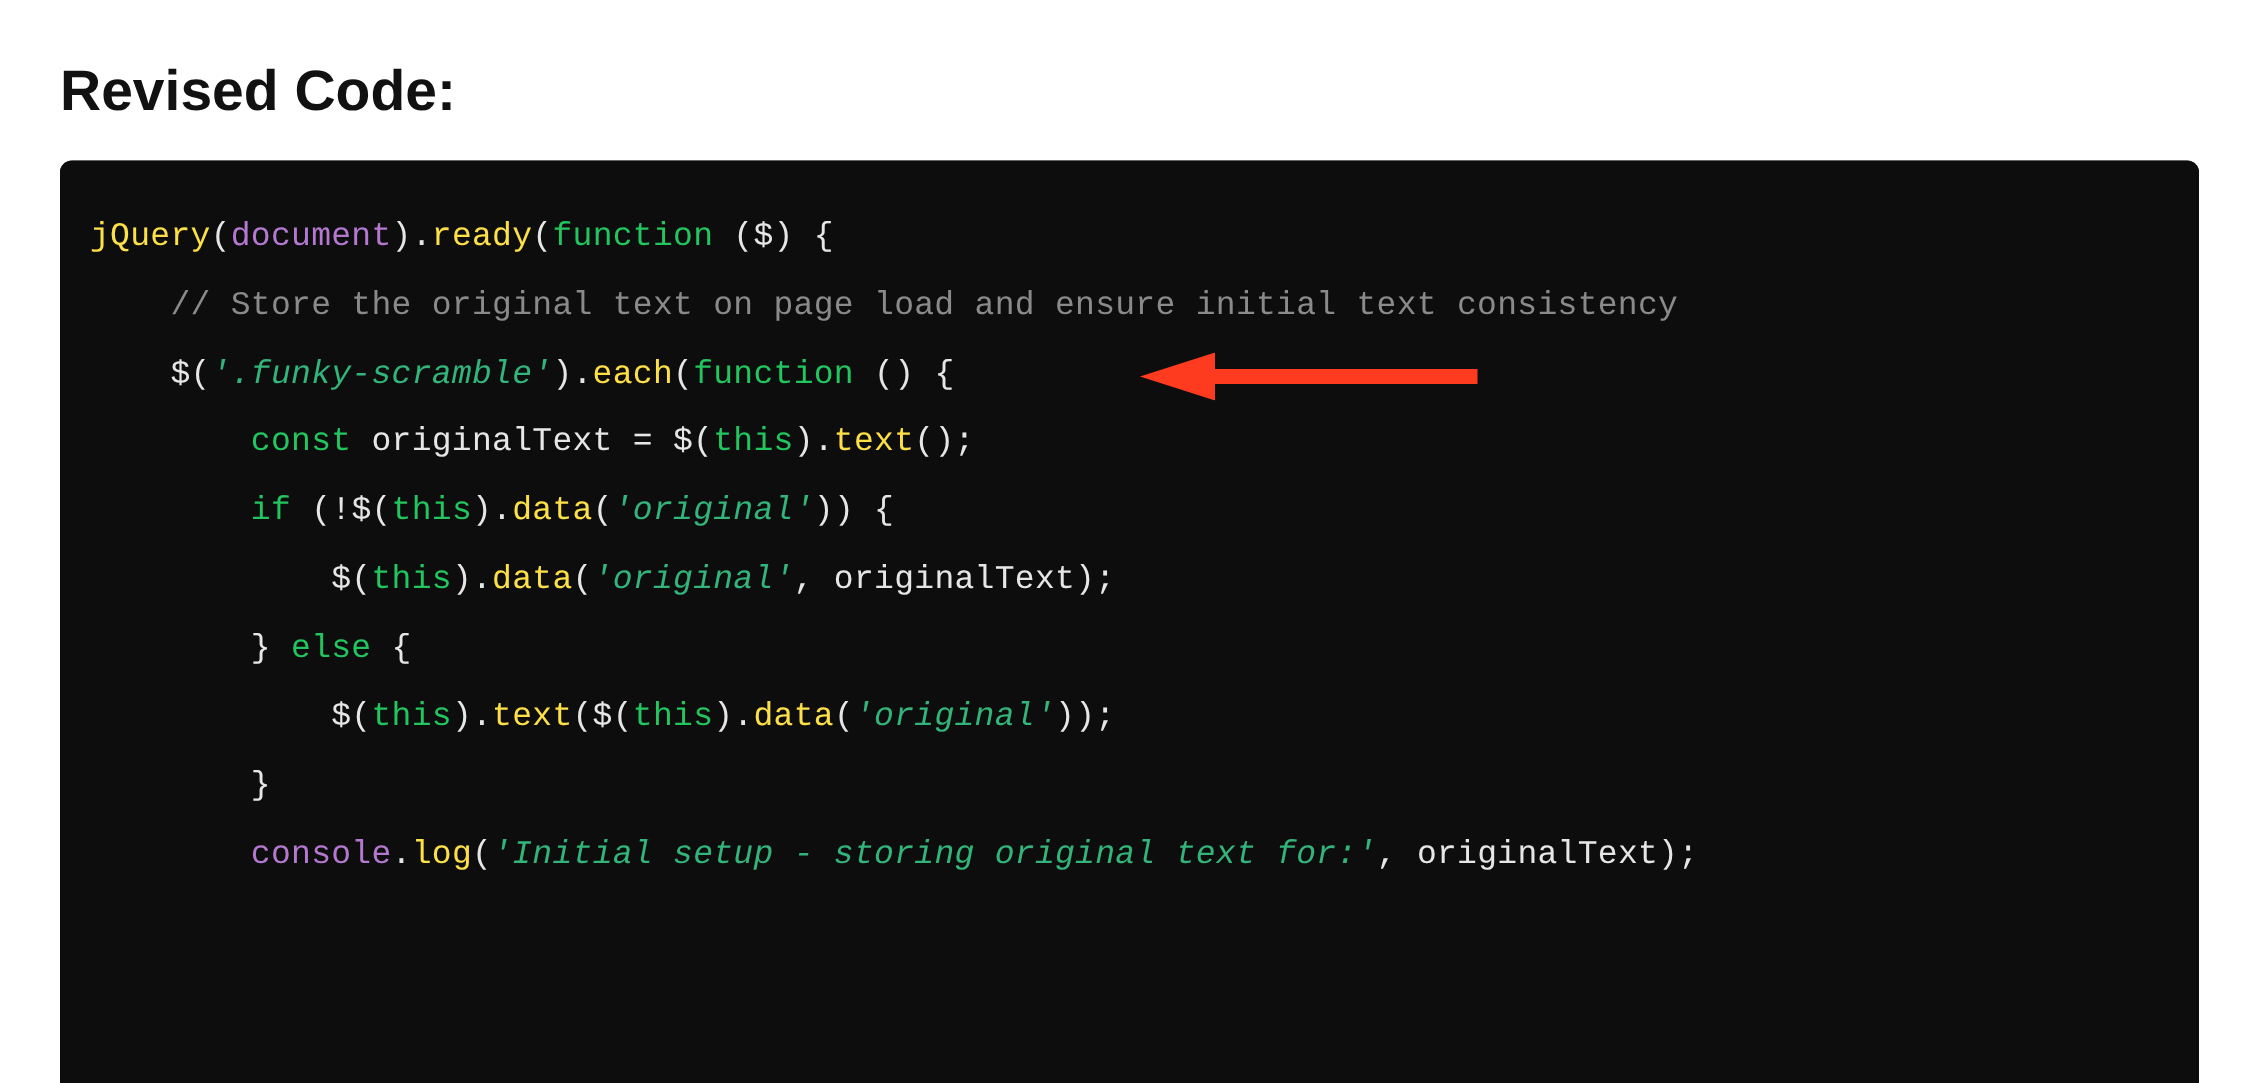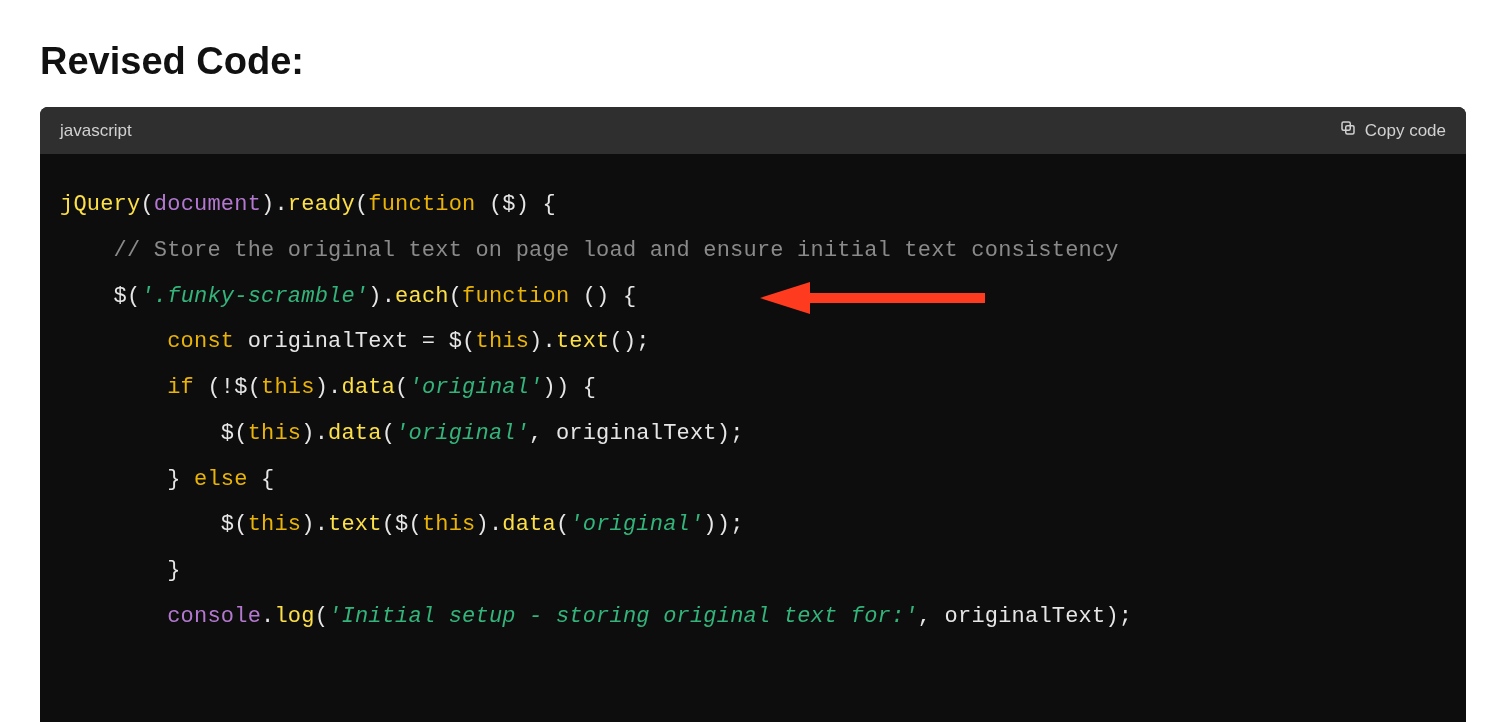--- a/index.html
+++ b/index.html
@@ -58,51 +58,39 @@
     font-family: "SFMono-Regular", Menlo, Consolas, "Liberation Mono", monospace;
     font-size: 22px;
     line-height: 2.08;
     color: #e6e6e6;
     white-space: pre;
     overflow-x: auto;
     letter-spacing: 0.2px;
   }
   .t-red    { color: #fde047; }
   .t-purple { color: #b478d1; }
-  .t-blue   { color: #eab308; }
+  .t-blue   { color: #22c55e; }
   .t-green  { color: #33b47a; font-style: italic; }
   .t-gray   { color: #8a8a8a; margin-top: 32px; }
   .t-white  { color: #e6e6e6; }
 
   .arrow {
     position: absolute;
     top: 36px;
     left: 720px;
     pointer-events: none;
   }
   .arrow svg { display: block; }
 </style>
 </head>
 <body>
 
 <h2 class="heading">Revised Code:</h2>
 
 <div class="code-block">
-  <div class="code-header">
-    <span class="lang-label">javascript</span>
-    <button class="copy-btn">
-      <span>
-        <svg viewBox="0 0 24 24">
-            <rect x="9" y="9" width="11" height="11" rx="2"></rect>
-            <rect x="4" y="4" width="11" height="11" rx="2"></rect>
-          </svg>
-      </span>
-      <span>Copy code</span>
-    </button>
-  </div>
 
   <div class="code-body"><div><span class="t-red">jQuery</span><span class="t-white">(</span><span class="t-purple">document</span><span class="t-white">).</span><span class="t-red">ready</span><span class="t-white">(</span><span class="t-blue">function</span><span class="t-white"> ($) {</span></div><div><span>    </span><span class="t-gray">// Store the original text on page load and ensure initial text consistency</span></div><div><span>    </span><span class="t-white">$(</span><span class="t-green">'.funky-scramble'</span><span class="t-white">).</span><span class="t-red">each</span><span class="t-white">(</span><span class="t-blue">function</span><span class="t-white"> () {</span></div><div><span>        </span><span class="t-blue">const</span><span class="t-white"> originalText = </span><span class="t-white">$(</span><span class="t-blue">this</span><span class="t-white">).</span><span class="t-red">text</span><span class="t-white">();</span></div><div><span>        </span><span class="t-blue">if</span><span class="t-white"> (!</span><span class="t-white">$(</span><span class="t-blue">this</span><span class="t-white">).</span><span class="t-red">data</span><span class="t-white">(</span><span class="t-green">'original'</span><span class="t-white">)) {</span></div><div><span>            </span><span class="t-white">$(</span><span class="t-blue">this</span><span class="t-white">).</span><span class="t-red">data</span><span class="t-white">(</span><span class="t-green">'original'</span><span class="t-white">, originalText);</span></div><div><span>        </span><span class="t-white">} </span><span class="t-blue">else</span><span class="t-white"> {</span></div><div><span>            </span><span class="t-white">$(</span><span class="t-blue">this</span><span class="t-white">).</span><span class="t-red">text</span><span class="t-white">(</span><span class="t-white">$(</span><span class="t-blue">this</span><span class="t-white">).</span><span class="t-red">data</span><span class="t-white">(</span><span class="t-green">'original'</span><span class="t-white">));</span></div><div><span>        </span><span class="t-white">}</span></div><div><span>        </span><span class="t-purple">console</span><span class="t-white">.</span><span class="t-red">log</span><span class="t-white">(</span><span class="t-green">'Initial setup - storing original text for:'</span><span class="t-white">, originalText);</span></div>
     <div class="arrow">
       <svg width="230" height="32" viewBox="0 0 230 32">
         <line x1="50" y1="16" x2="225" y2="16" stroke="#ff3b1f" stroke-width="10"></line>
         <polygon points="0,16 50,0 50,32" fill="#ff3b1f"></polygon>
       </svg>
     </div>
   </div>
 </div>

